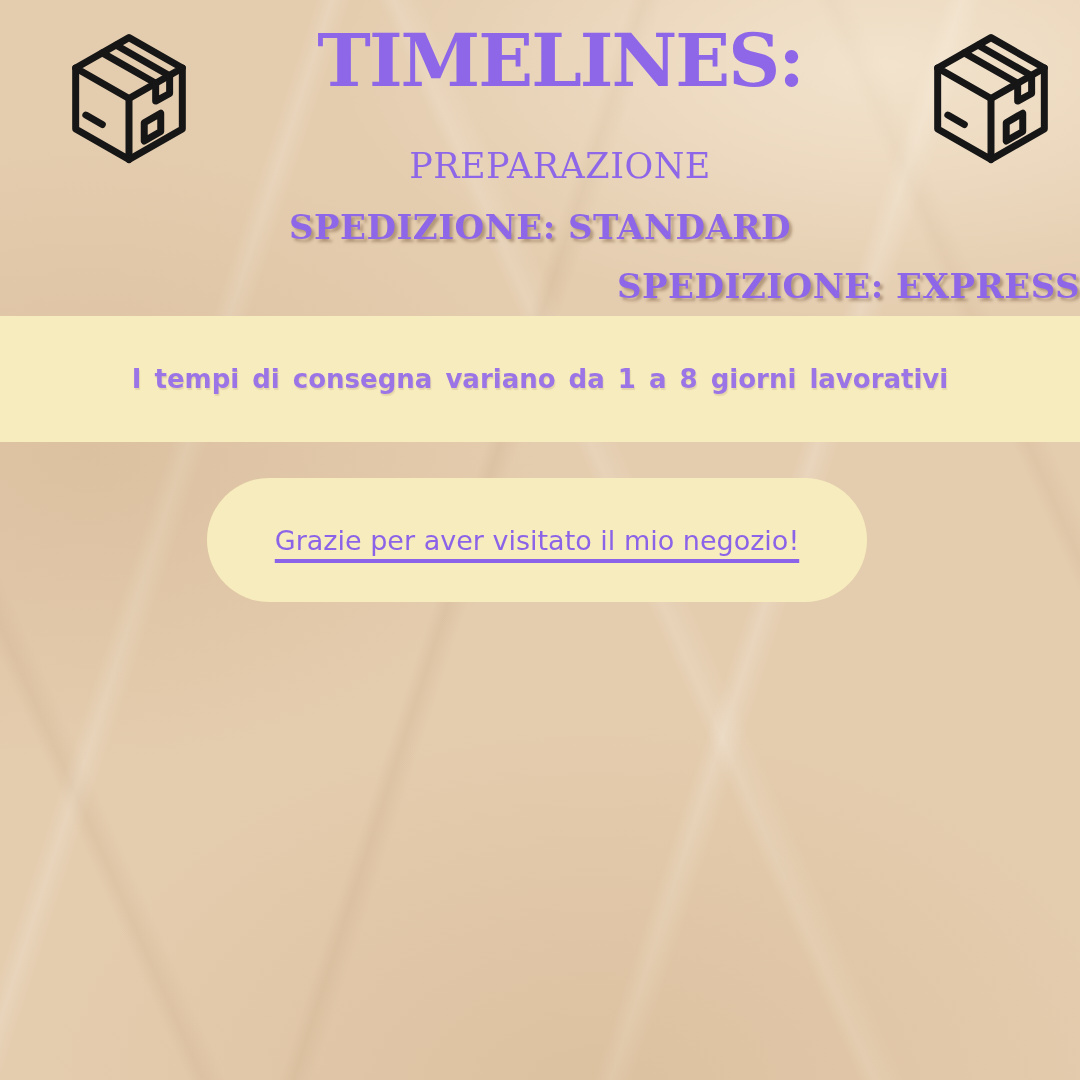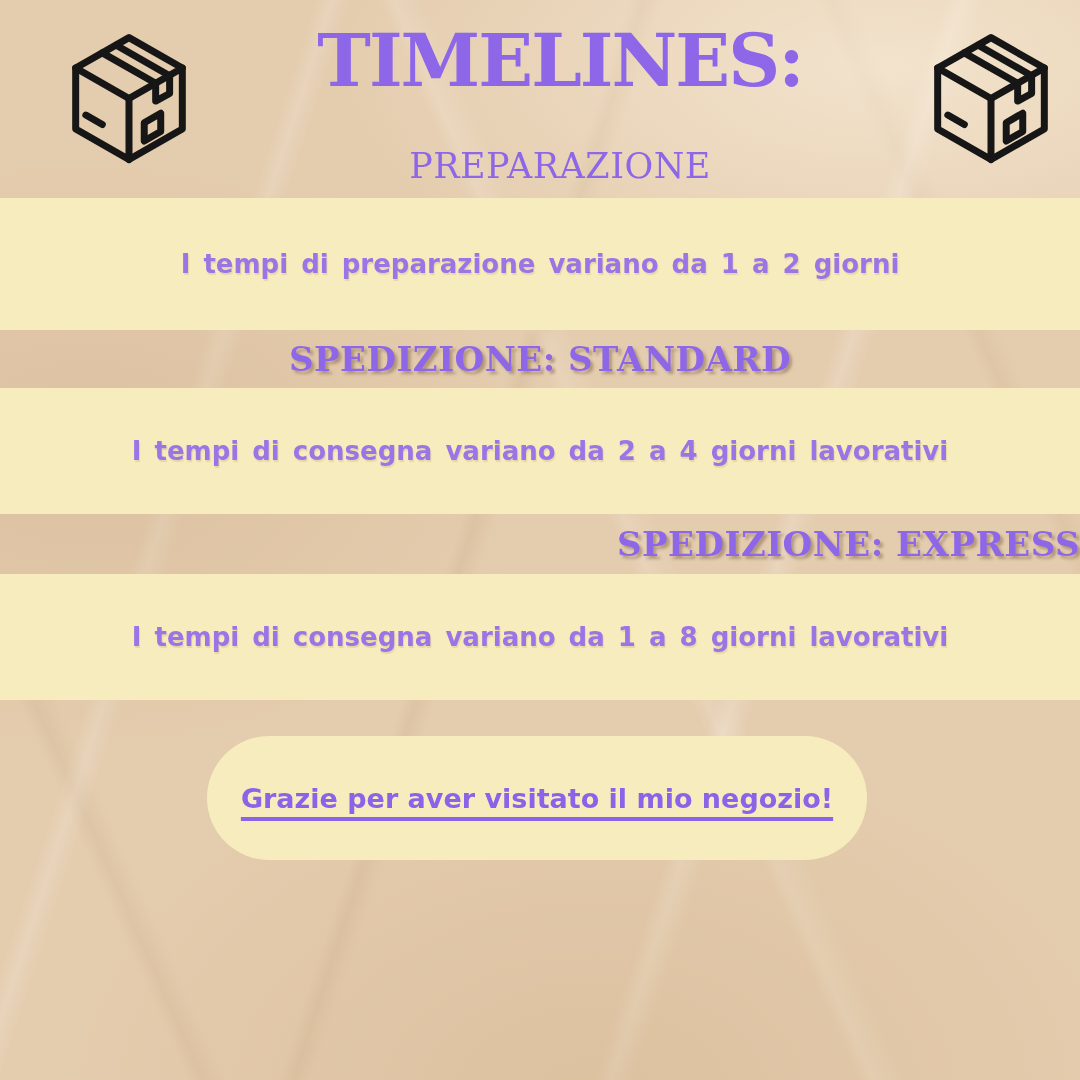--- a/index.html
+++ b/index.html
@@ -61,21 +61,21 @@
   .body-wrap{max-width:960px;line-height:52px;}
 
   .footer-block{position:relative;}
   .pill{
     position:absolute;left:207px;top:36px;
     width:660px;height:124px;border-radius:62px;
     background:#f7ecbd;
     display:flex;align-items:center;justify-content:center;
   }
   .pill-link{
-    font-weight:bold;font-size:27px;
+    font-weight:normal;font-size:27px;
     color:#8b63e8;
     text-decoration:underline;
     text-decoration-thickness:4px;
     text-underline-offset:9px;
     cursor:pointer;
   }
 </style>
 </head>
 <body>
 
@@ -99,31 +99,25 @@
       <path d="M29 18 L71 42"></path>
       <path d="M40 12 L82 36"></path>
       <path d="M71 42 L71 56 L82 50 L82 36"></path>
       <path d="M62 73 L75 65.5 L75 80 L62 87.5 Z"></path>
       <path d="M16 67 L29 74.5"></path>
     </svg>
     <div class="title">TIMELINES:</div>
     <div class="subtitle">PREPARAZIONE</div>
   </div>
 
-  <div class="stripe cream h132">
-    <div class="body-text">I tempi di preparazione variano da 1 a 2 giorni</div>
-  </div>
 
   <div class="stripe h58">
     <div class="band-heading">SPEDIZIONE: STANDARD</div>
   </div>
 
-  <div class="stripe cream h126">
-    <div class="body-text">I tempi di consegna variano da 2 a 4 giorni lavorativi</div>
-  </div>
 
   <div class="stripe h60">
     <div class="band-heading">SPEDIZIONE: EXPRESS</div>
   </div>
 
   <div class="stripe cream h126">
     <div class="body-text">I tempi di consegna variano da 1 a 8 giorni lavorativi</div>
   </div>
 
 

